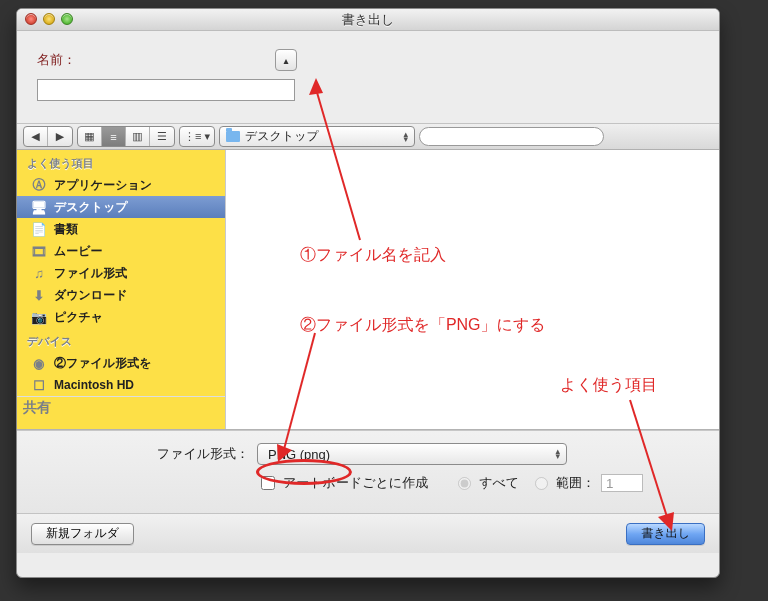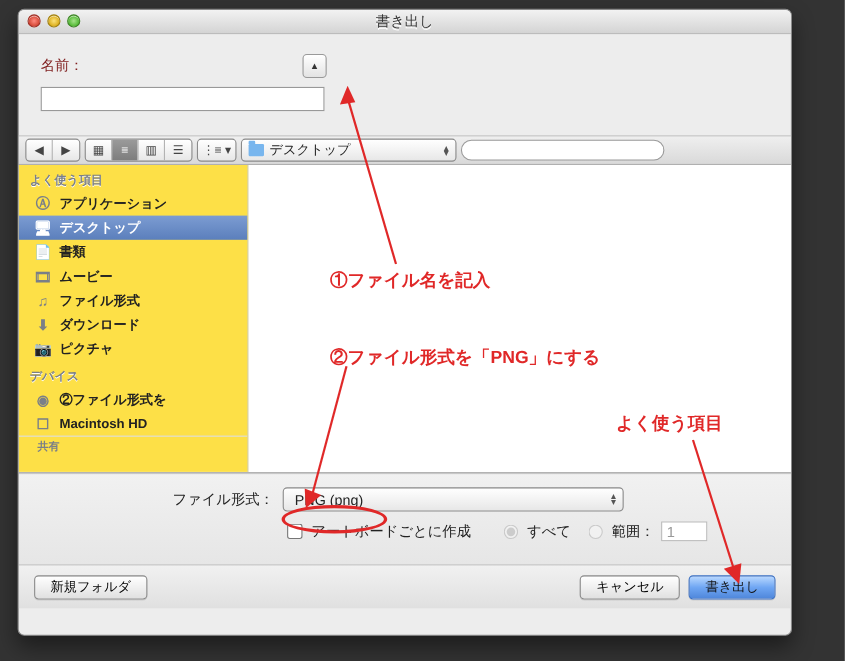--- a/index.html
+++ b/index.html
@@ -111,21 +111,21 @@
   }
   .side-hdr{ color:#7a7f88; font-size:11px; padding:6px 10px 3px; text-shadow:0 1px 0 #fff;}
   .side-item{
     display:flex; align-items:center; gap:7px;
     padding:3px 10px 3px 14px; height:22px;
   }
   .side-item.sel{ background:linear-gradient(#7c9cd2,#5b7fbc); color:#fff;}
   .side-item .ic{width:16px;height:16px;display:flex;align-items:center;justify-content:center;color:#7a7f88;font-size:13px;}
   .side-item.sel .ic{color:#fff;}
   .content{flex:1; background:#fff; position:relative;}
-  .shared-strip{height:16px;border-top:1px solid #dcdee2;color:#7a7f88;font-size:10px;padding:2px 17px 0;}
+  .shared-strip{height:16px;border-top:1px solid #dcdee2;color:#7a7f88;font-size:14px;padding:2px 6px 0;}
   .bottom-panel{
     background:linear-gradient(#f1f1f1,#e6e6e6);
     border-top:1px solid #c7c7c7;
     padding:12px 20px 12px;
   }
   .row2{display:flex;align-items:center;margin-bottom:8px;}
   .row2 label{width:220px;text-align:right;padding-right:8px;font-size:13px;}
   .dropdown{
     width:310px;height:22px;border:1px solid #8b8b8b;border-radius:4px;
     background:linear-gradient(#fff,#e7e7e7);
@@ -148,21 +148,21 @@
     display:inline-flex;align-items:center;justify-content:center;
     box-shadow:0 1px 0 rgba(0,0,0,.1);
   }
   .push-btn.primary{
     background:linear-gradient(#b9d8ff,#6fa6f3 50%,#4f87db);
     border-color:#3a6fc2; color:#111; font-weight:500;
   }
   .spacer{flex:1;}
   
   .anno{position:absolute;color:#e02828;font-size:16px;pointer-events:none;}
-  .anno-text{white-space:nowrap;font-weight:bold;}
+  .anno-text{white-space:nowrap;}
   .ellipse{
     position:absolute;
     border:3px solid #e02828;
     border-radius:50%;
     width:96px;height:26px;
     pointer-events:none;
   }
   svg.arrow{position:absolute;pointer-events:none;}
   svg.arrow line{stroke:#e02828;stroke-width:2;}
   svg.arrow polygon{fill:#e02828;}
@@ -286,21 +286,20 @@
         <input type="radio" disabled="" style="">
           <span>範囲：</span>
         <input class="tiny-input" disabled="" value="1" style="">
       </div>
     </div>
   </div>
 
   <div class="footer">
     <button class="push-btn">新規フォルダ</button>
     <div class="spacer"></div>
-    <button class="push-btn">キャンセル</button>
     <button class="push-btn primary">書き出し</button>
   </div>
 </div>
 
 <svg class="arrow" style="left:300px;top:75px" width="80" height="170">
   <line x1="60" y1="165" x2="16" y2="14"></line>
   <polygon points="16,3 9,20 23,18"></polygon>
 </svg>
 <div class="anno anno-text" style="left:300px;top:245px">①ファイル名を記入</div>
 

